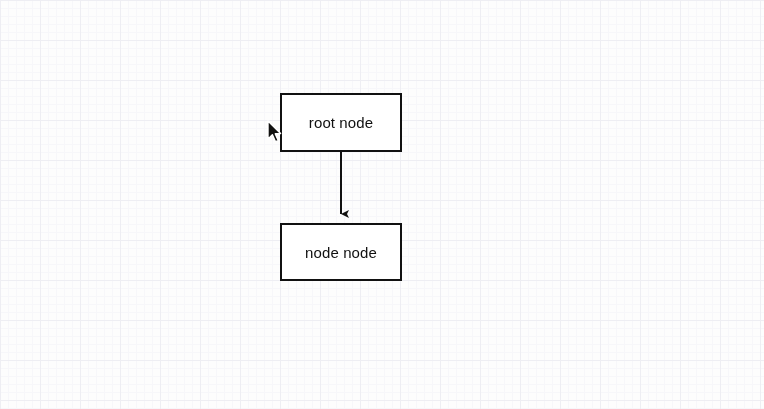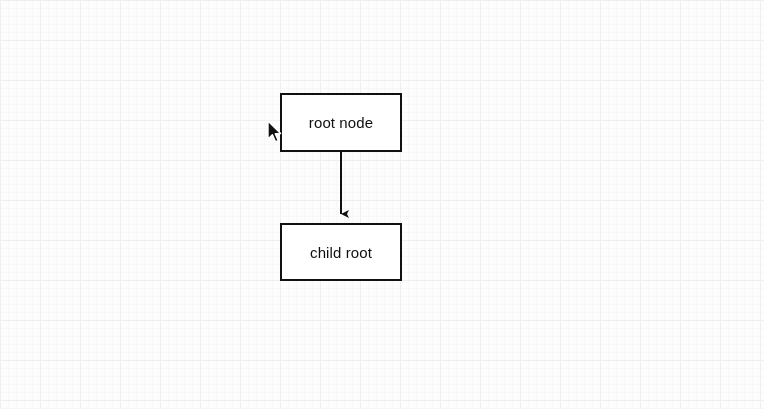--- a/index.html
+++ b/index.html
@@ -109,21 +109,21 @@
     <line id="edge-root-to-child" x1="341" y1="152" x2="341" y2="214" stroke="#111111" stroke-width="2" marker-end="url(#arrowhead-filled)"></line>
   </svg>
 
   <div id="diagram-layer">
 
     <div class="node" id="node-root">
       <span class="node-label">root node</span>
     </div>
 
     <div class="node" id="node-child">
-      <span class="node-label">child root</span>
+      <span class="node-label">node node</span>
     </div>
 
   </div>
 
   <svg id="mouse-cursor" width="18" height="26" viewBox="0 0 18 26">
     <path d="M 2 1 L 2 19 L 6.4 14.8 L 9.4 21.6 L 12.2 20.4 L 9.2 13.8 L 14.6 13.6 Z" fill="#111111" stroke="#ffffff" stroke-width="1.4" stroke-linejoin="round"></path>
   </svg>
 
 </div>
 

